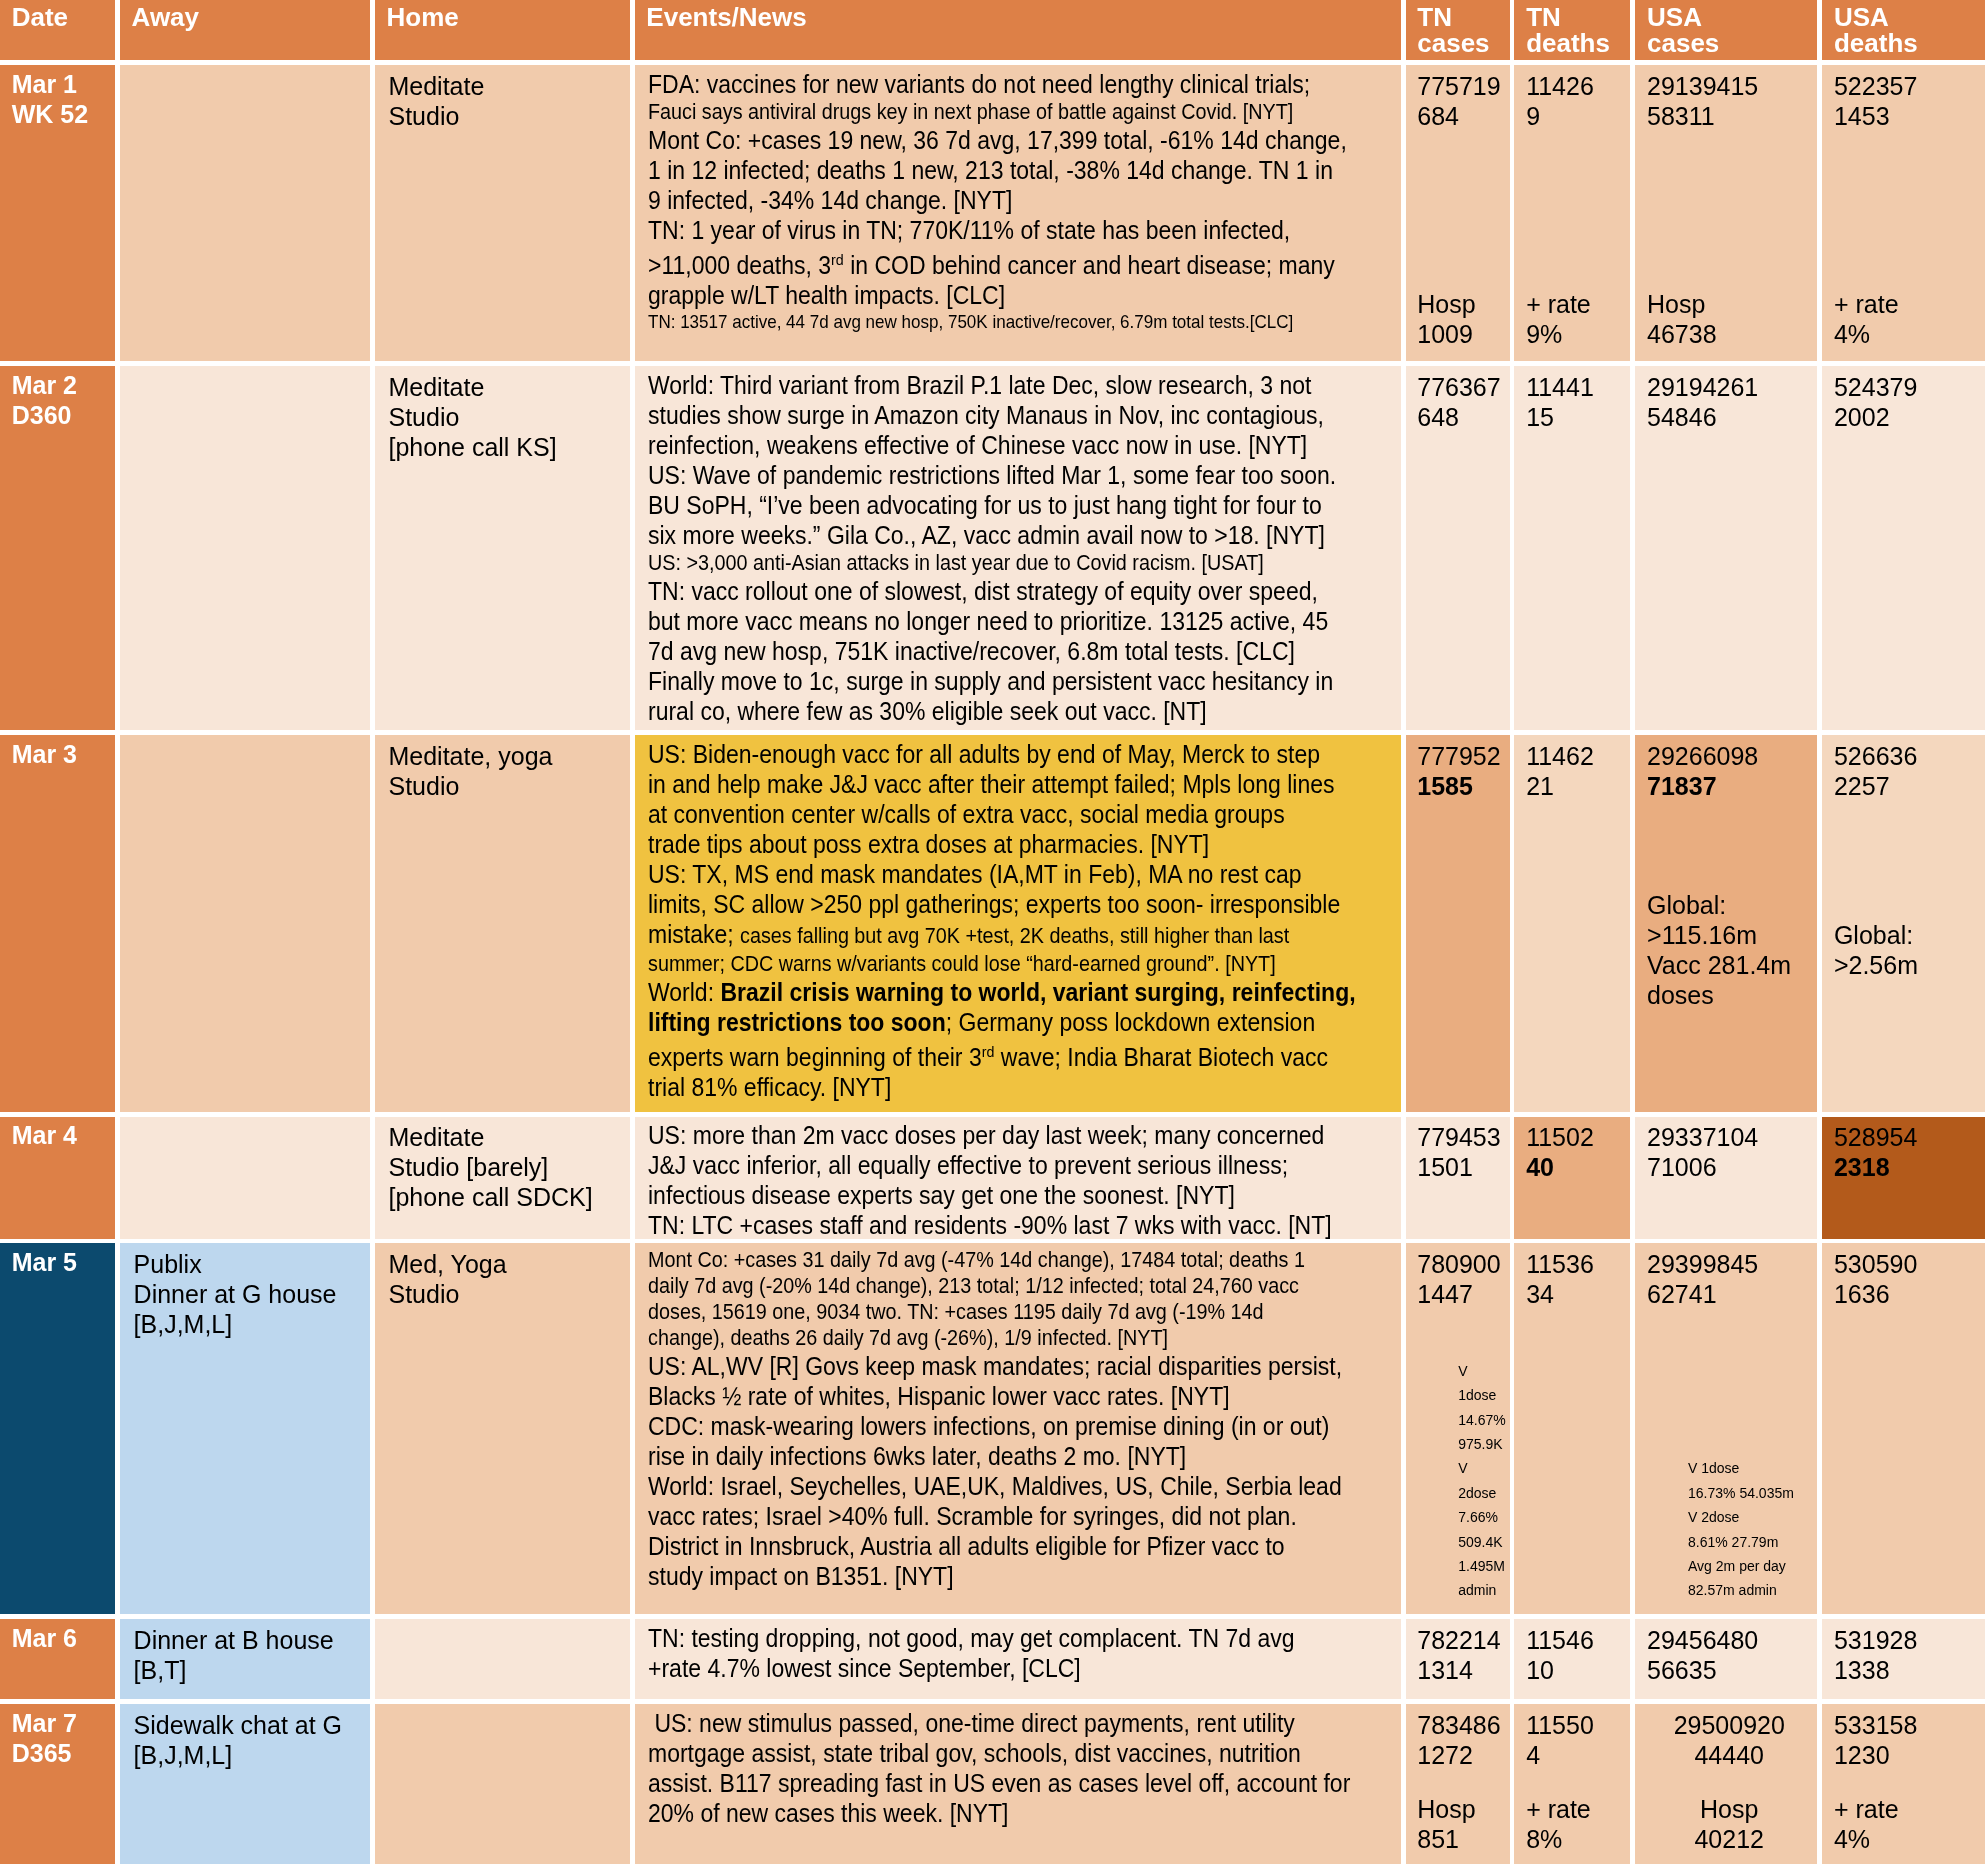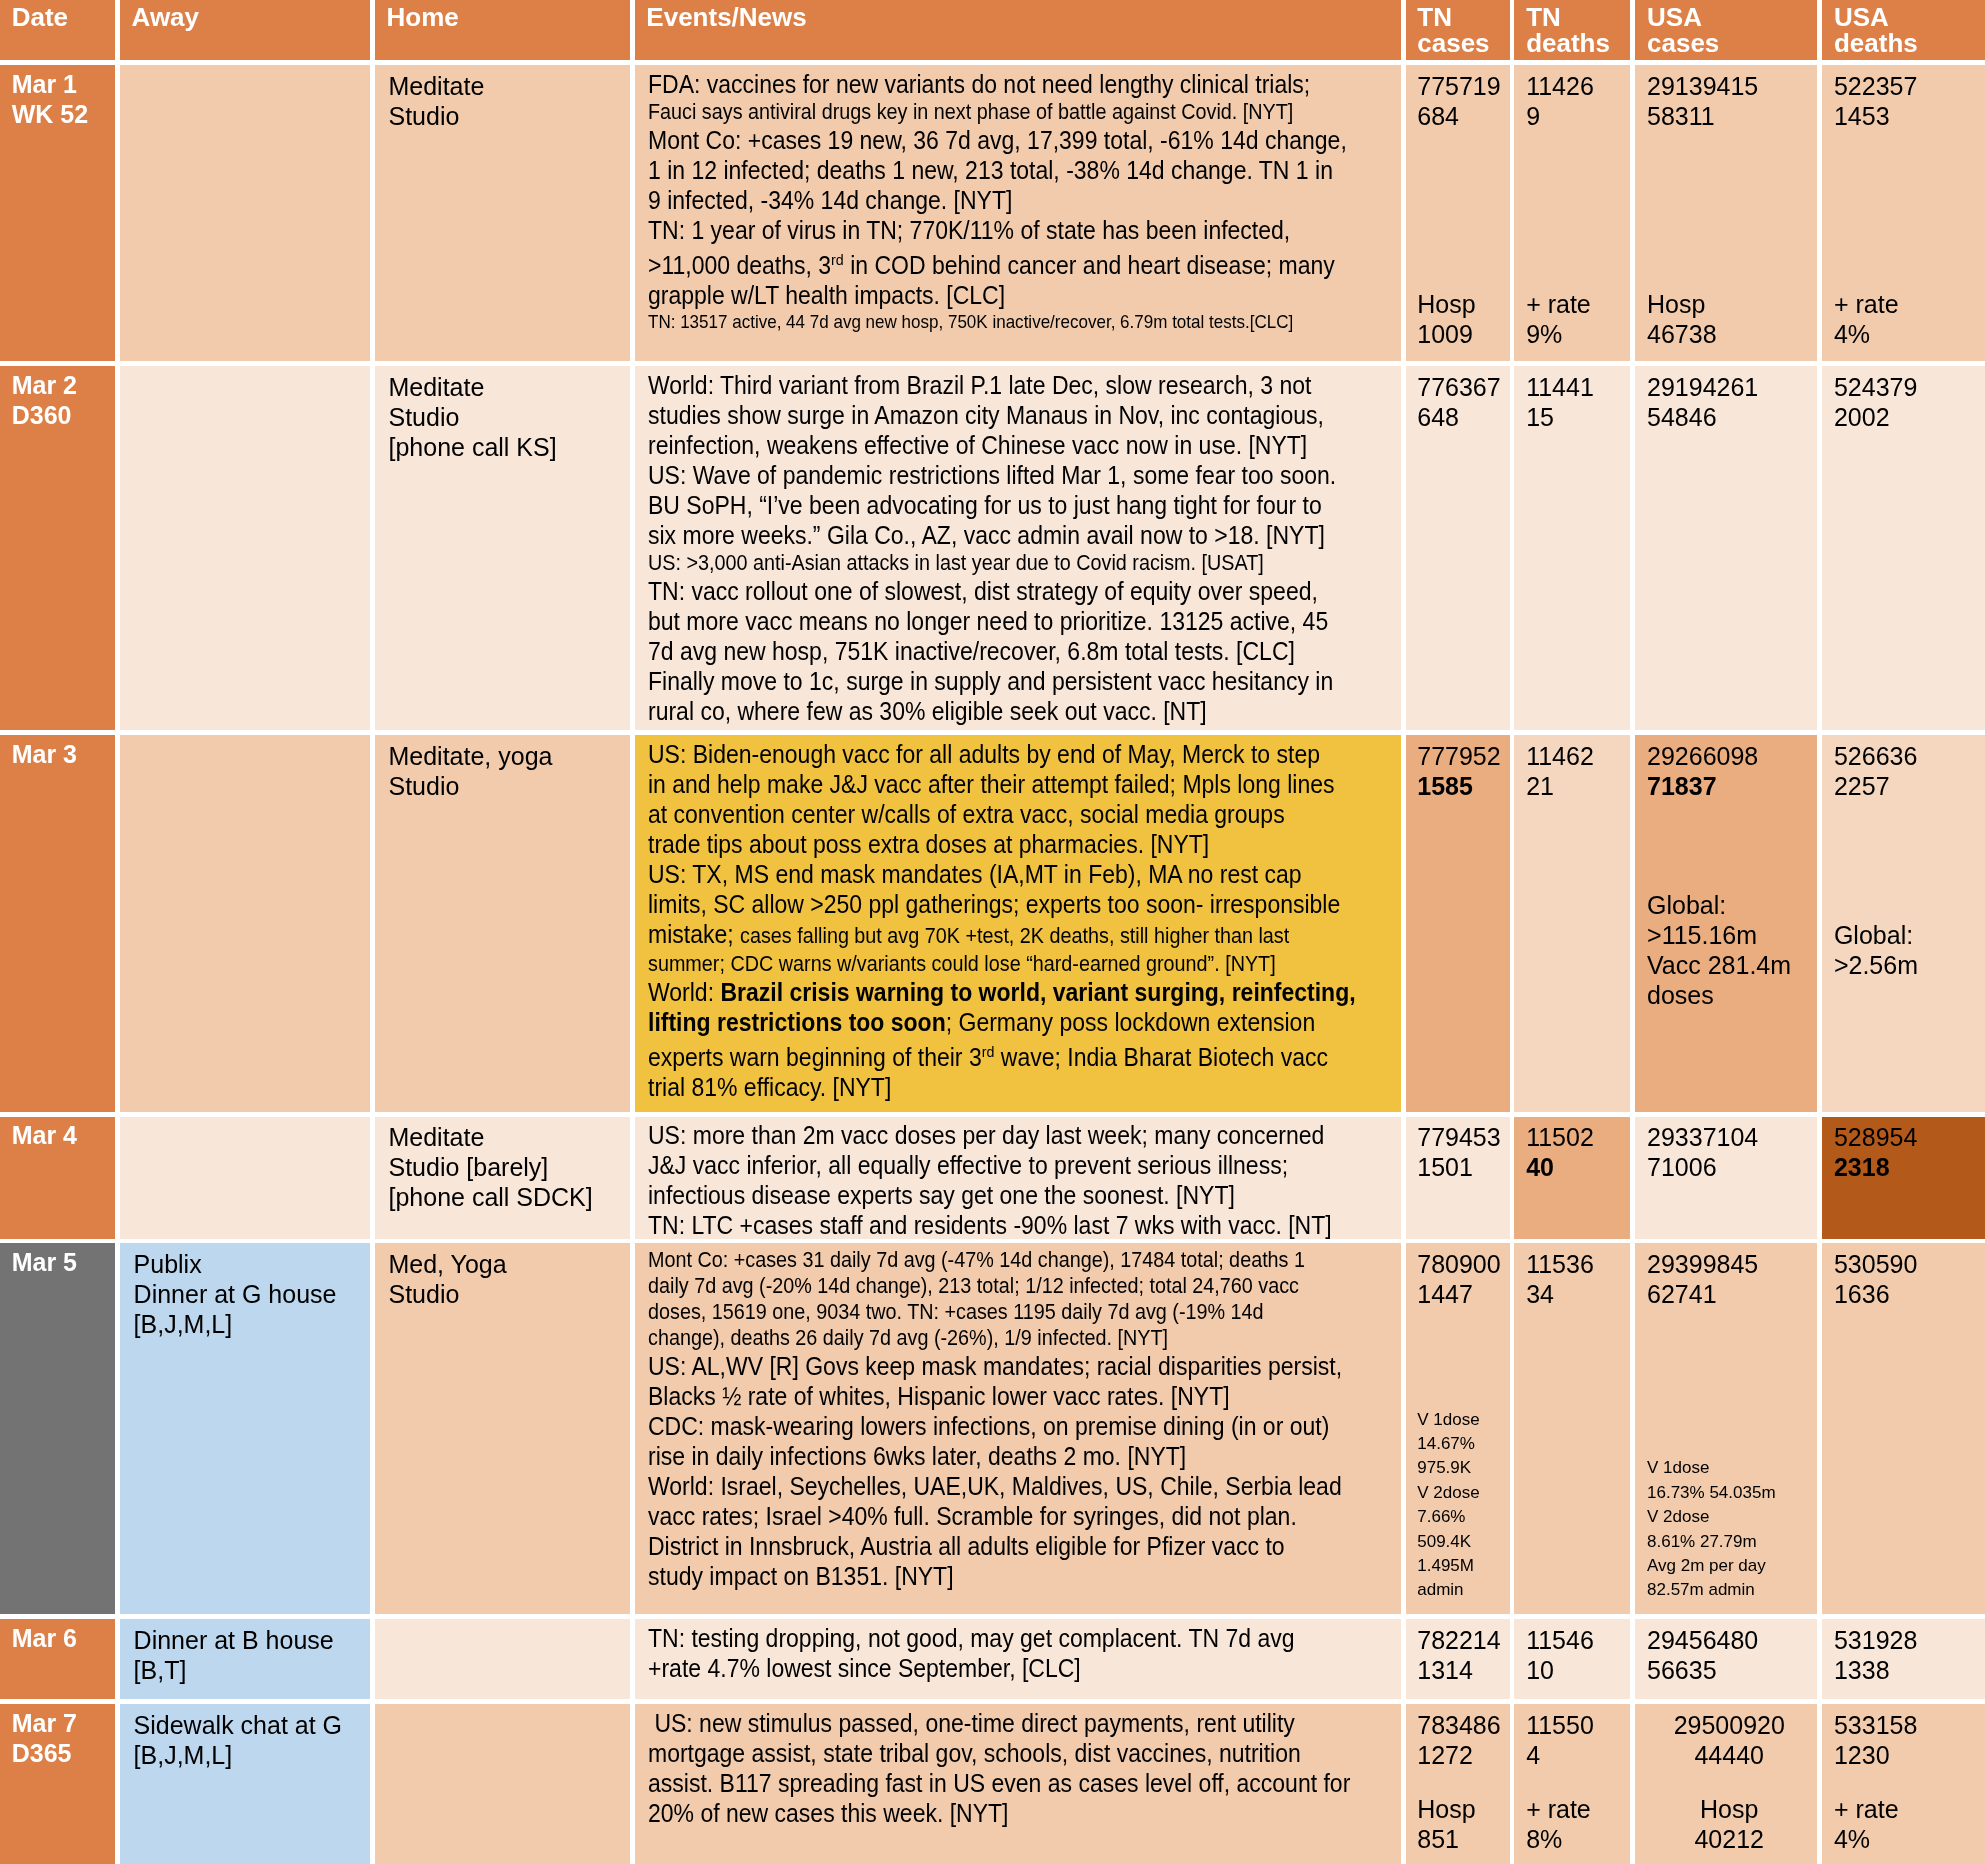--- a/index.html
+++ b/index.html
@@ -22,21 +22,21 @@
   .l-sm{font-size:21.5px;line-height:26px;}
   .l-xs{font-size:18.5px;line-height:24.4px;}
   .sz-sm{font-size:21.5px;}
   .sz-xs{font-size:18.5px;}
   sup{font-size:0.62em;}
   .b{font-weight:700;}
   .stat{display:flex;flex-direction:column;padding:5.9px 5.9px 11.7px 11.7px;}
   .block{flex:0 0 auto;}
   .block.bot{margin-top:auto;}
   .block.mid{margin:auto 0;}
-  .blk-sm{font-size:17px;line-height:24.4px;}
+  .blk-sm{font-size:14px;line-height:24.4px;margin-left:41px;}
 </style>
 </head>
 <body>
 
 <div id="app">
     <div class="cell head" style="background: rgb(221, 128, 71);">
       <div class="hl">Date</div>
     </div>
     <div class="cell head" style="background: rgb(221, 128, 71);">
       <div class="hl">Away</div>
@@ -267,21 +267,21 @@
         <div class="s-line">29337104</div>
         <div class="s-line">71006</div>
       </div>
     </div>
     <div class="cell stat" style="background: rgb(179, 90, 27);">
       <div class="block top">
         <div class="s-line">528954</div>
         <div class="s-line b">2318</div>
       </div>
     </div>
-    <div class="cell date" style="background: #737373;">
+    <div class="cell date" style="background: #0c4a6e;">
       <div class="">Mar 5</div>
     </div>
     <div class="cell txt" style="background: rgb(189, 215, 238);">
       <div class="">Publix</div>
       <div class="">Dinner at G house</div>
       <div class="">[B,J,M,L]</div>
     </div>
     <div class="cell txt" style="background: rgb(241, 203, 172);">
       <div class="">Med, Yoga</div>
       <div class="">Studio</div>

